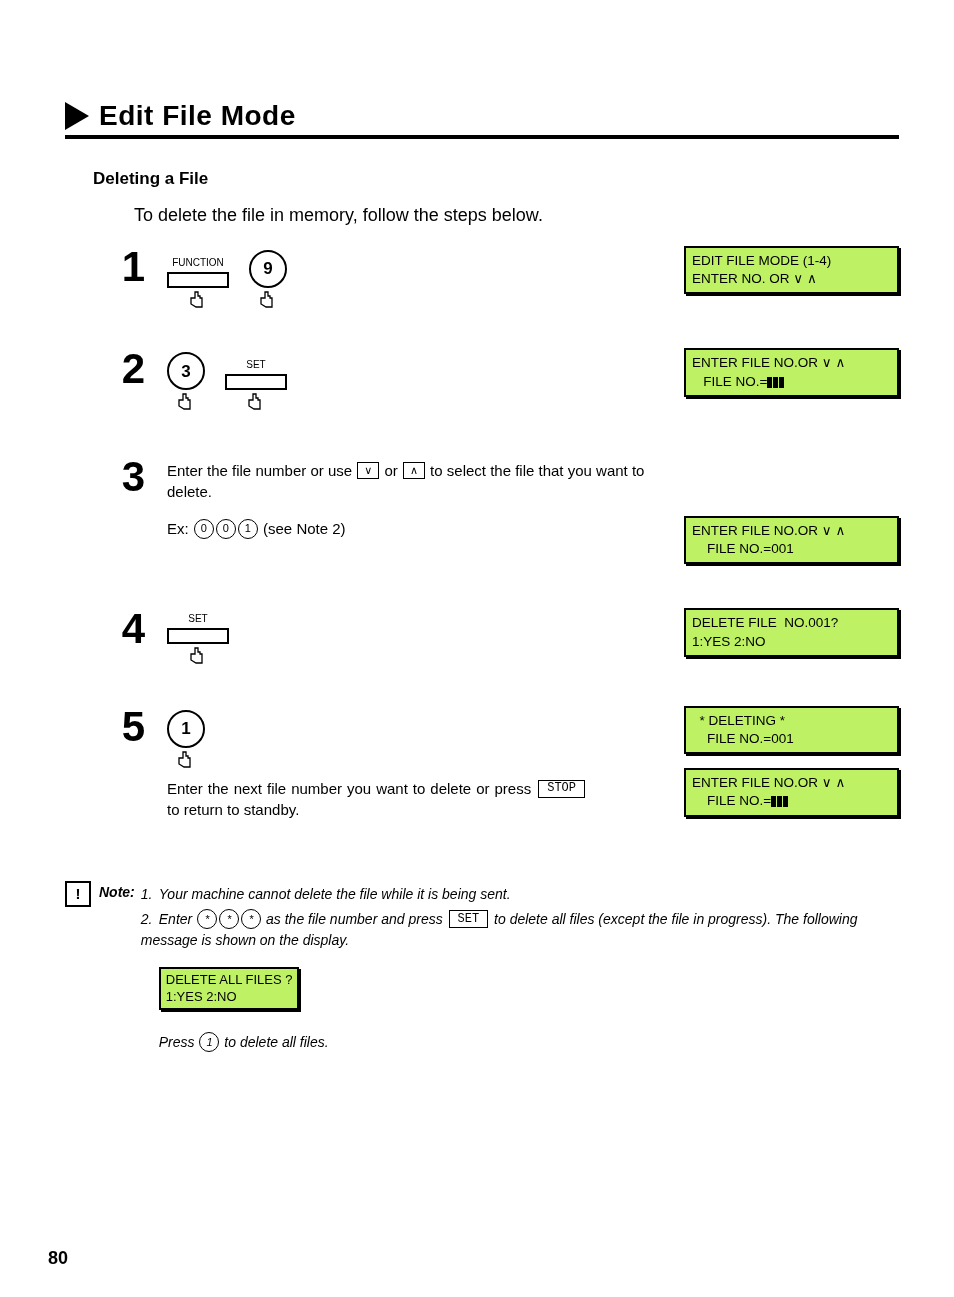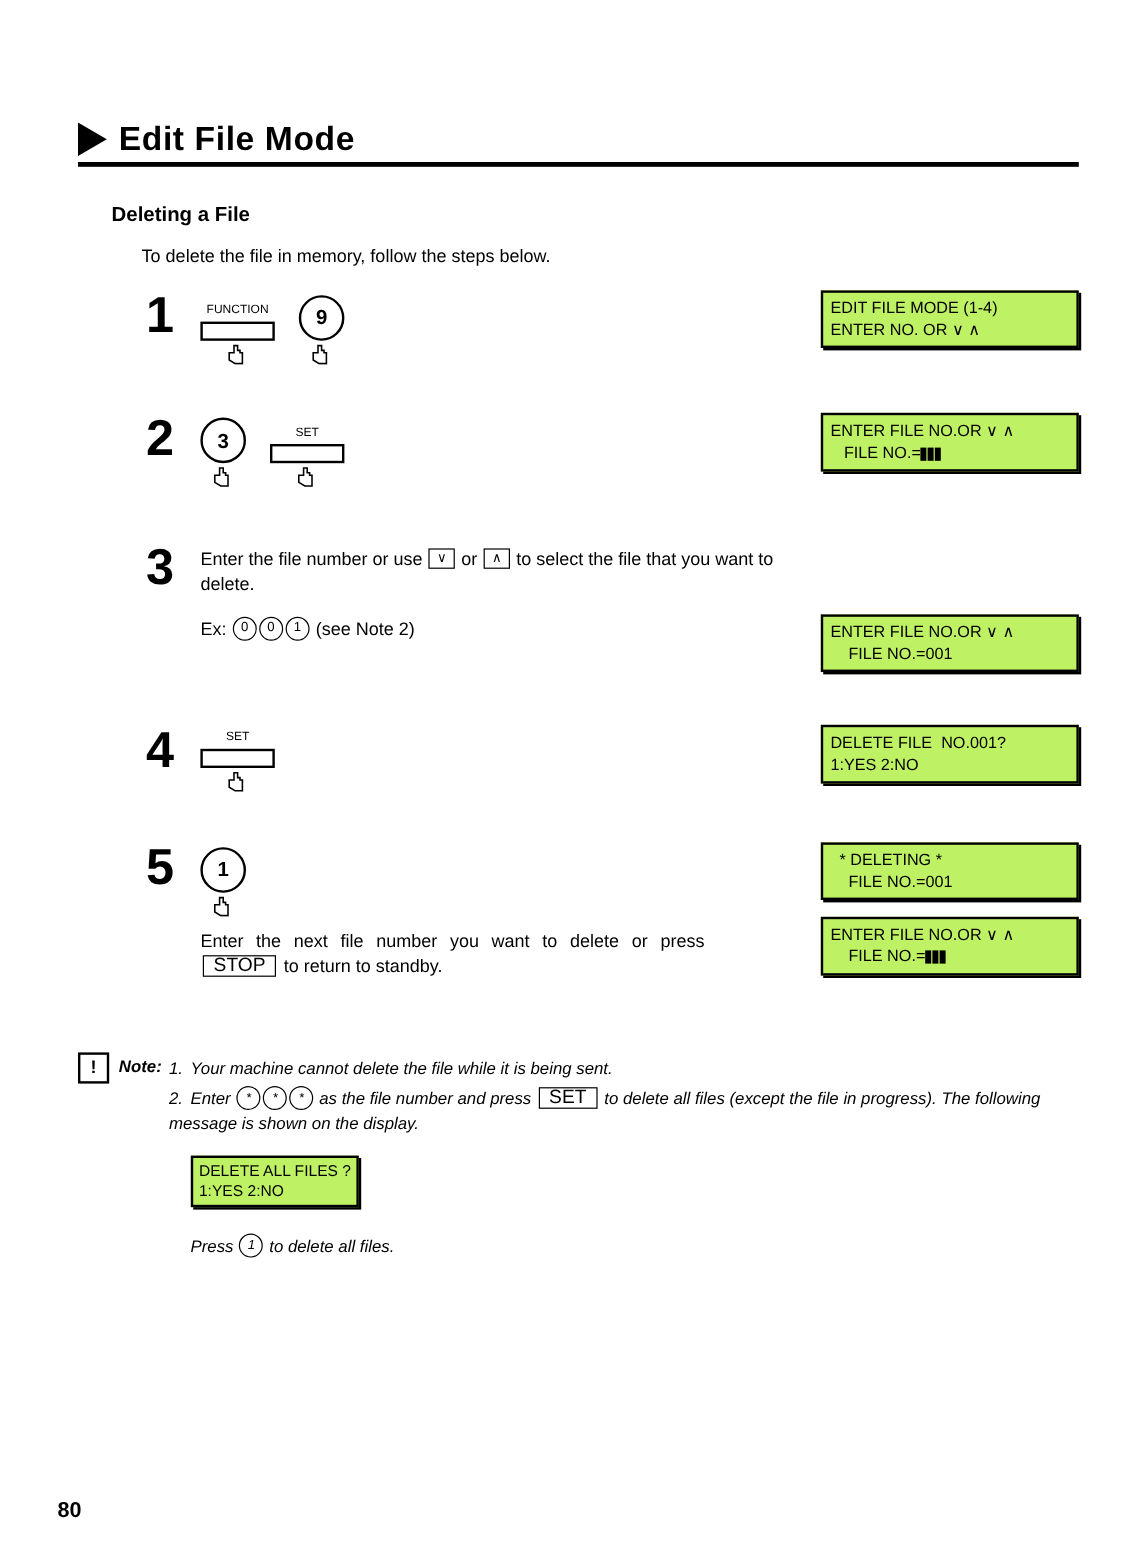--- a/index.html
+++ b/index.html
@@ -33,22 +33,22 @@
     font-weight: 800;
     letter-spacing: 0.5px;
   }
   .subhead {
     font-size: 17px;
     font-weight: 700;
     margin-left: 28px;
     margin-bottom: 16px;
   }
   .intro {
-    font-size: 15px;
-    margin-left: 53px;
+    font-size: 18px;
+    margin-left: 69px;
     margin-bottom: 20px;
   }
   .step-row {
     display: flex;
     align-items: flex-start;
     margin-bottom: 30px;
     position: relative;
   }
   .step-num {
     width: 80px;
@@ -155,29 +155,29 @@
     vertical-align: middle;
     position: relative;
     top: -1px;
     margin: 0 1px;
   }
   .inline-btn-box {
     display: inline-flex;
     align-items: center;
     justify-content: center;
     border: 1.5px solid #000;
-    font-size: 16px;
+    font-size: 12px;
     height: 16px;
     padding: 0 8px;
     vertical-align: middle;
     position: relative;
     top: -1px;
     margin: 0 2px;
     font-style: normal;
-    font-family: Liberation Sans, sans-serif;
+    font-family: Liberation Mono, monospace;
   }
   .note-block {
     display: flex;
     margin-top: 50px;
     font-size: 14px;
     align-items: flex-start;
   }
   .note-icon {
     width: 22px;
     height: 22px;

